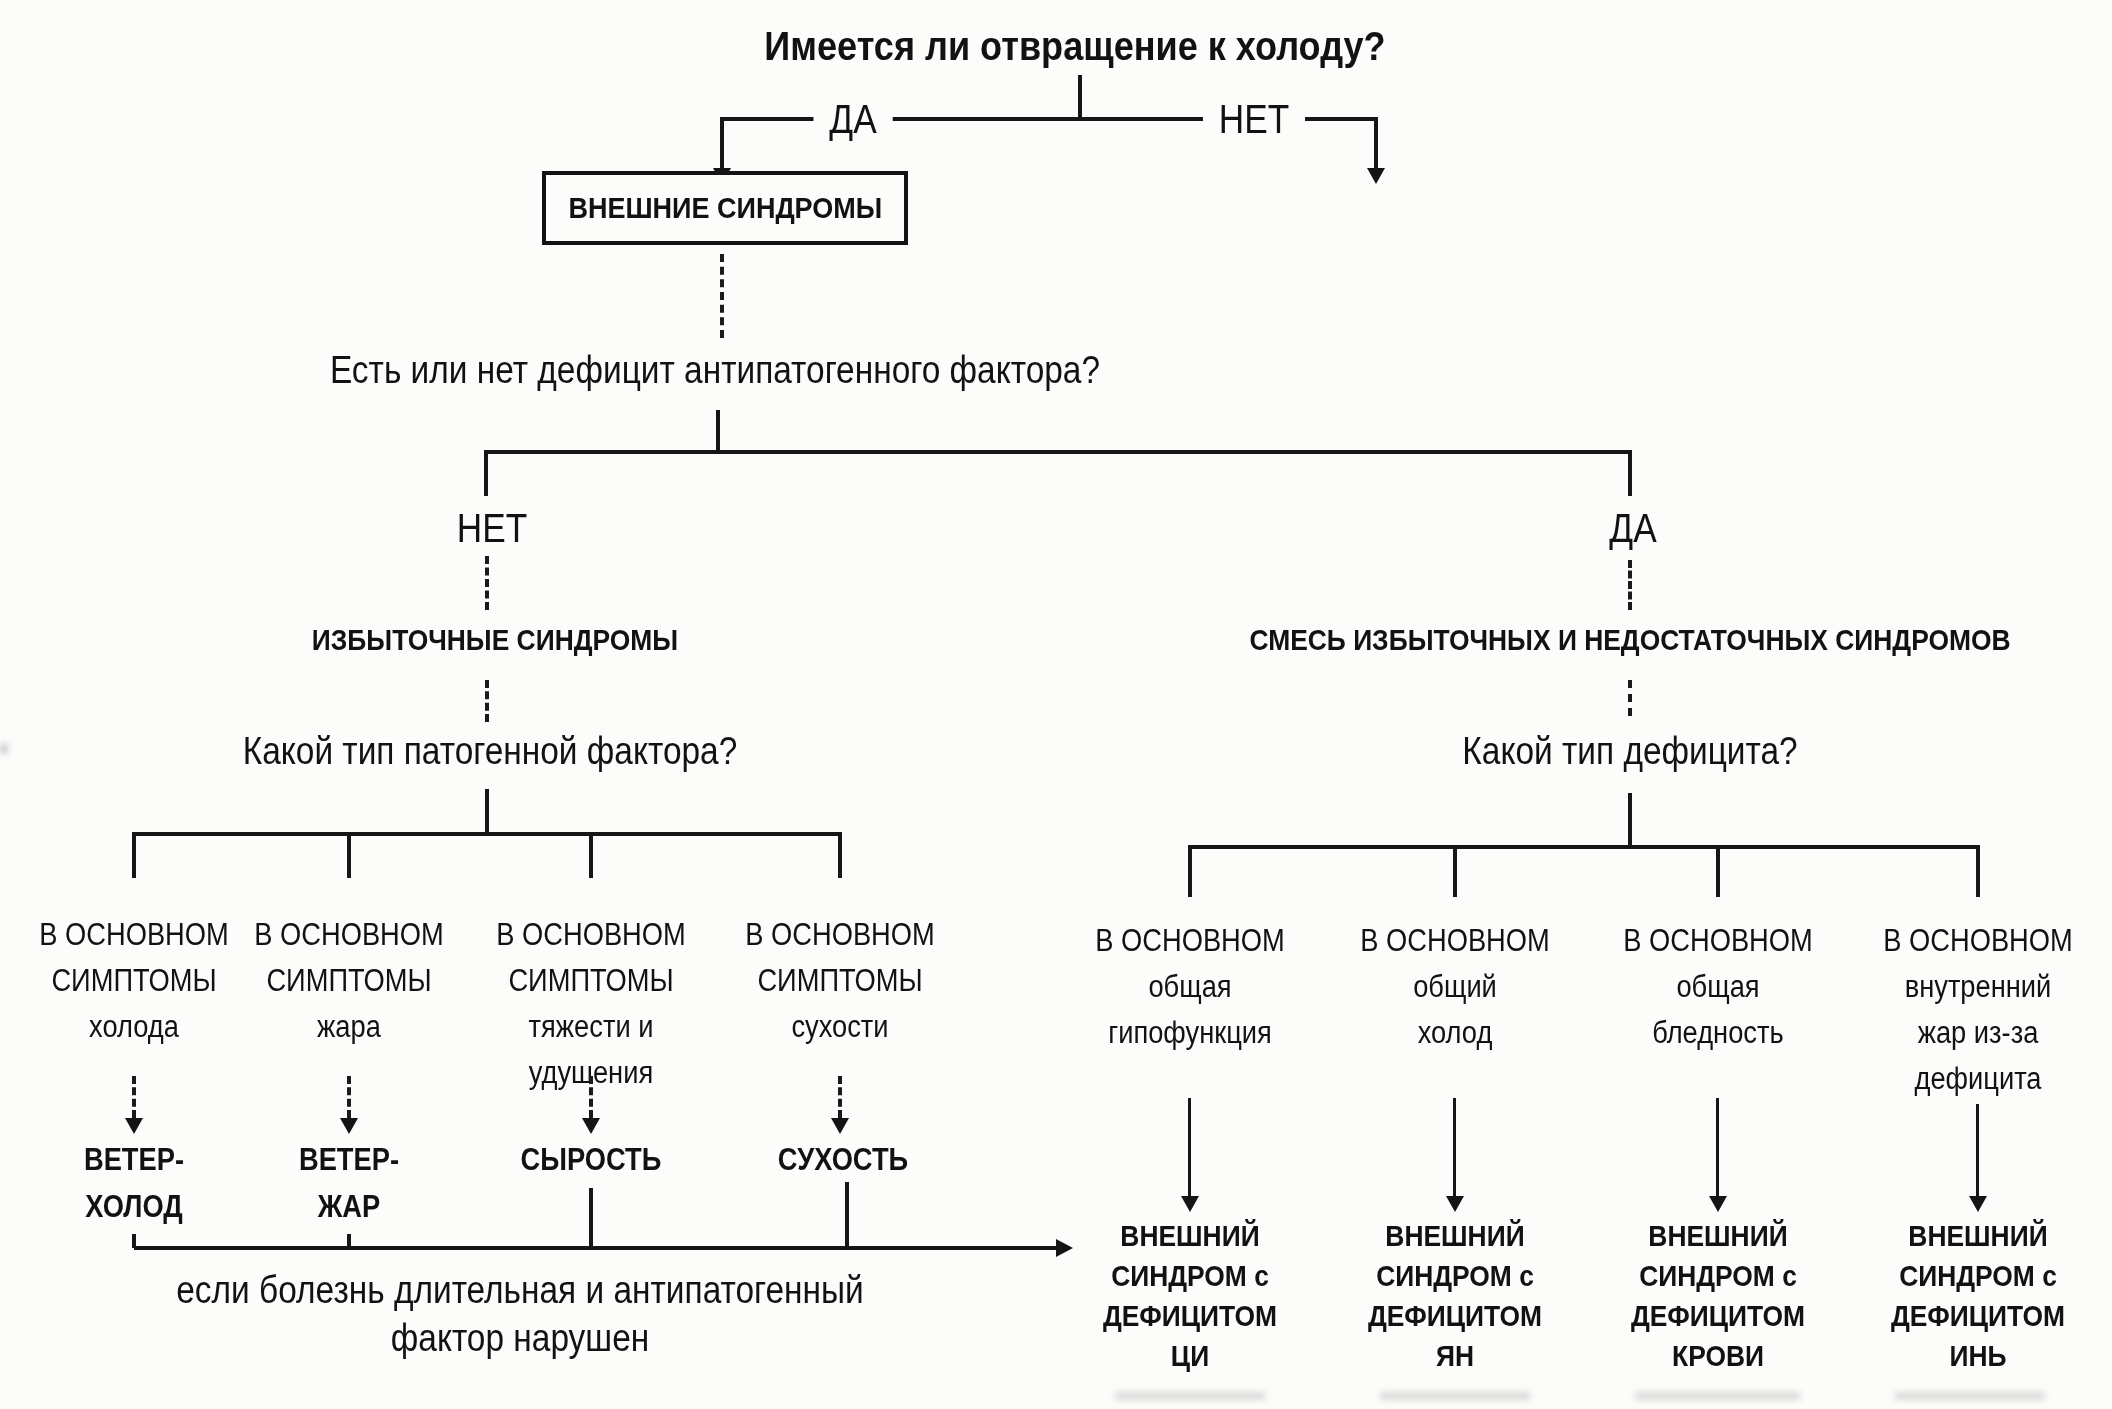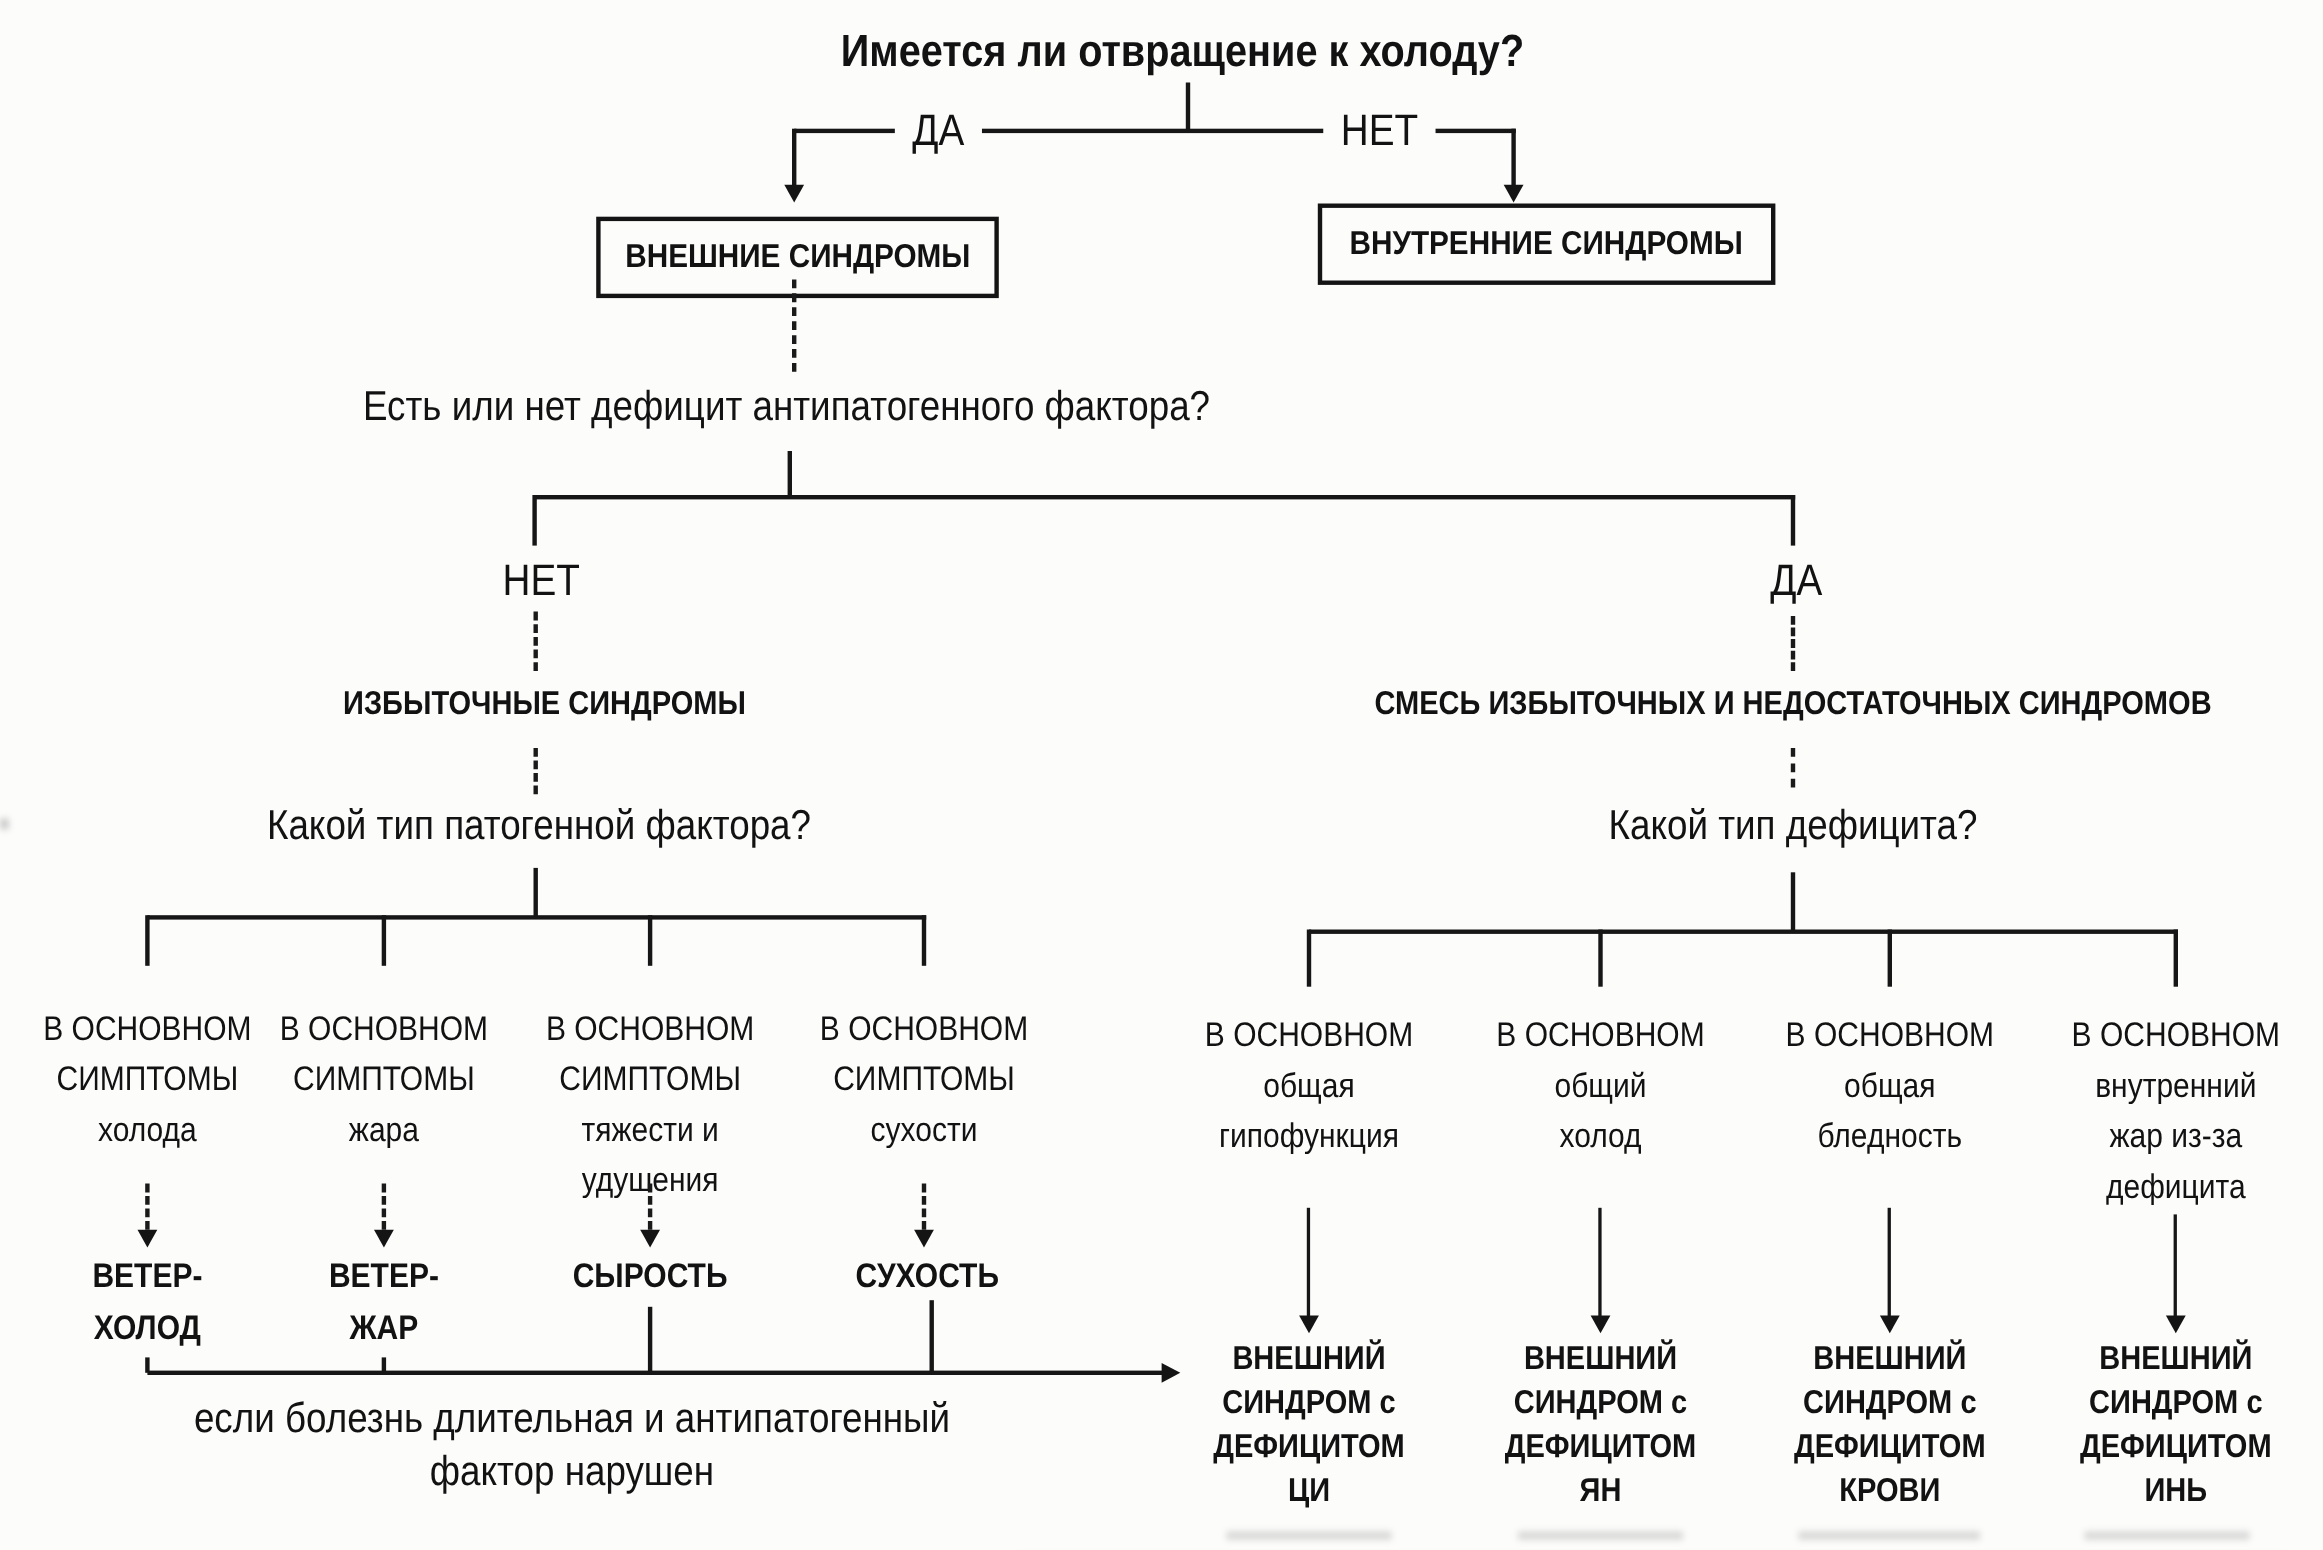--- a/index.html
+++ b/index.html
@@ -43,25 +43,22 @@
   <div class="hl" style="left:722px;top:117px;width:656px;"></div>
 
   <div class="txt lbl online" style="left:853px;top:95px;">ДА</div>
   <div class="txt lbl online" style="left:1254px;top:95px;">НЕТ</div>
 
   <div class="vl" style="left:720px;top:117px;height:52px;"></div>
   <div class="ah-down" style="left:713px;top:168px;"></div>
   <div class="vl" style="left:1374px;top:117px;height:52px;"></div>
   <div class="ah-down" style="left:1367px;top:168px;"></div>
 
-  <div class="nbox" style="left:542px;top:197px;width:358px;height:66px;">
+  <div class="nbox" style="left:542px;top:171px;width:358px;height:66px;">
     <span>ВНЕШНИЕ СИНДРОМЫ</span>
-  </div>
-  <div class="nbox" style="left:1198px;top:185px;width:408px;height:66px;">
-    <span>ВНУТРЕННИЕ СИНДРОМЫ</span>
   </div>
 
   <div class="vd" style="left:720px;top:254px;height:84px;"></div>
   <div class="txt q" style="left:715px;top:346px;">Есть или нет дефицит антипатогенного фактора?</div>
   <div class="vl" style="left:716px;top:410px;height:42px;"></div>
   <div class="hl" style="left:485px;top:450px;width:1147px;"></div>
   <div class="vl" style="left:484px;top:450px;height:46px;"></div>
   <div class="vl" style="left:1628px;top:450px;height:46px;"></div>
 
   <div class="txt lbl" style="left:492px;top:504px;">НЕТ</div>

